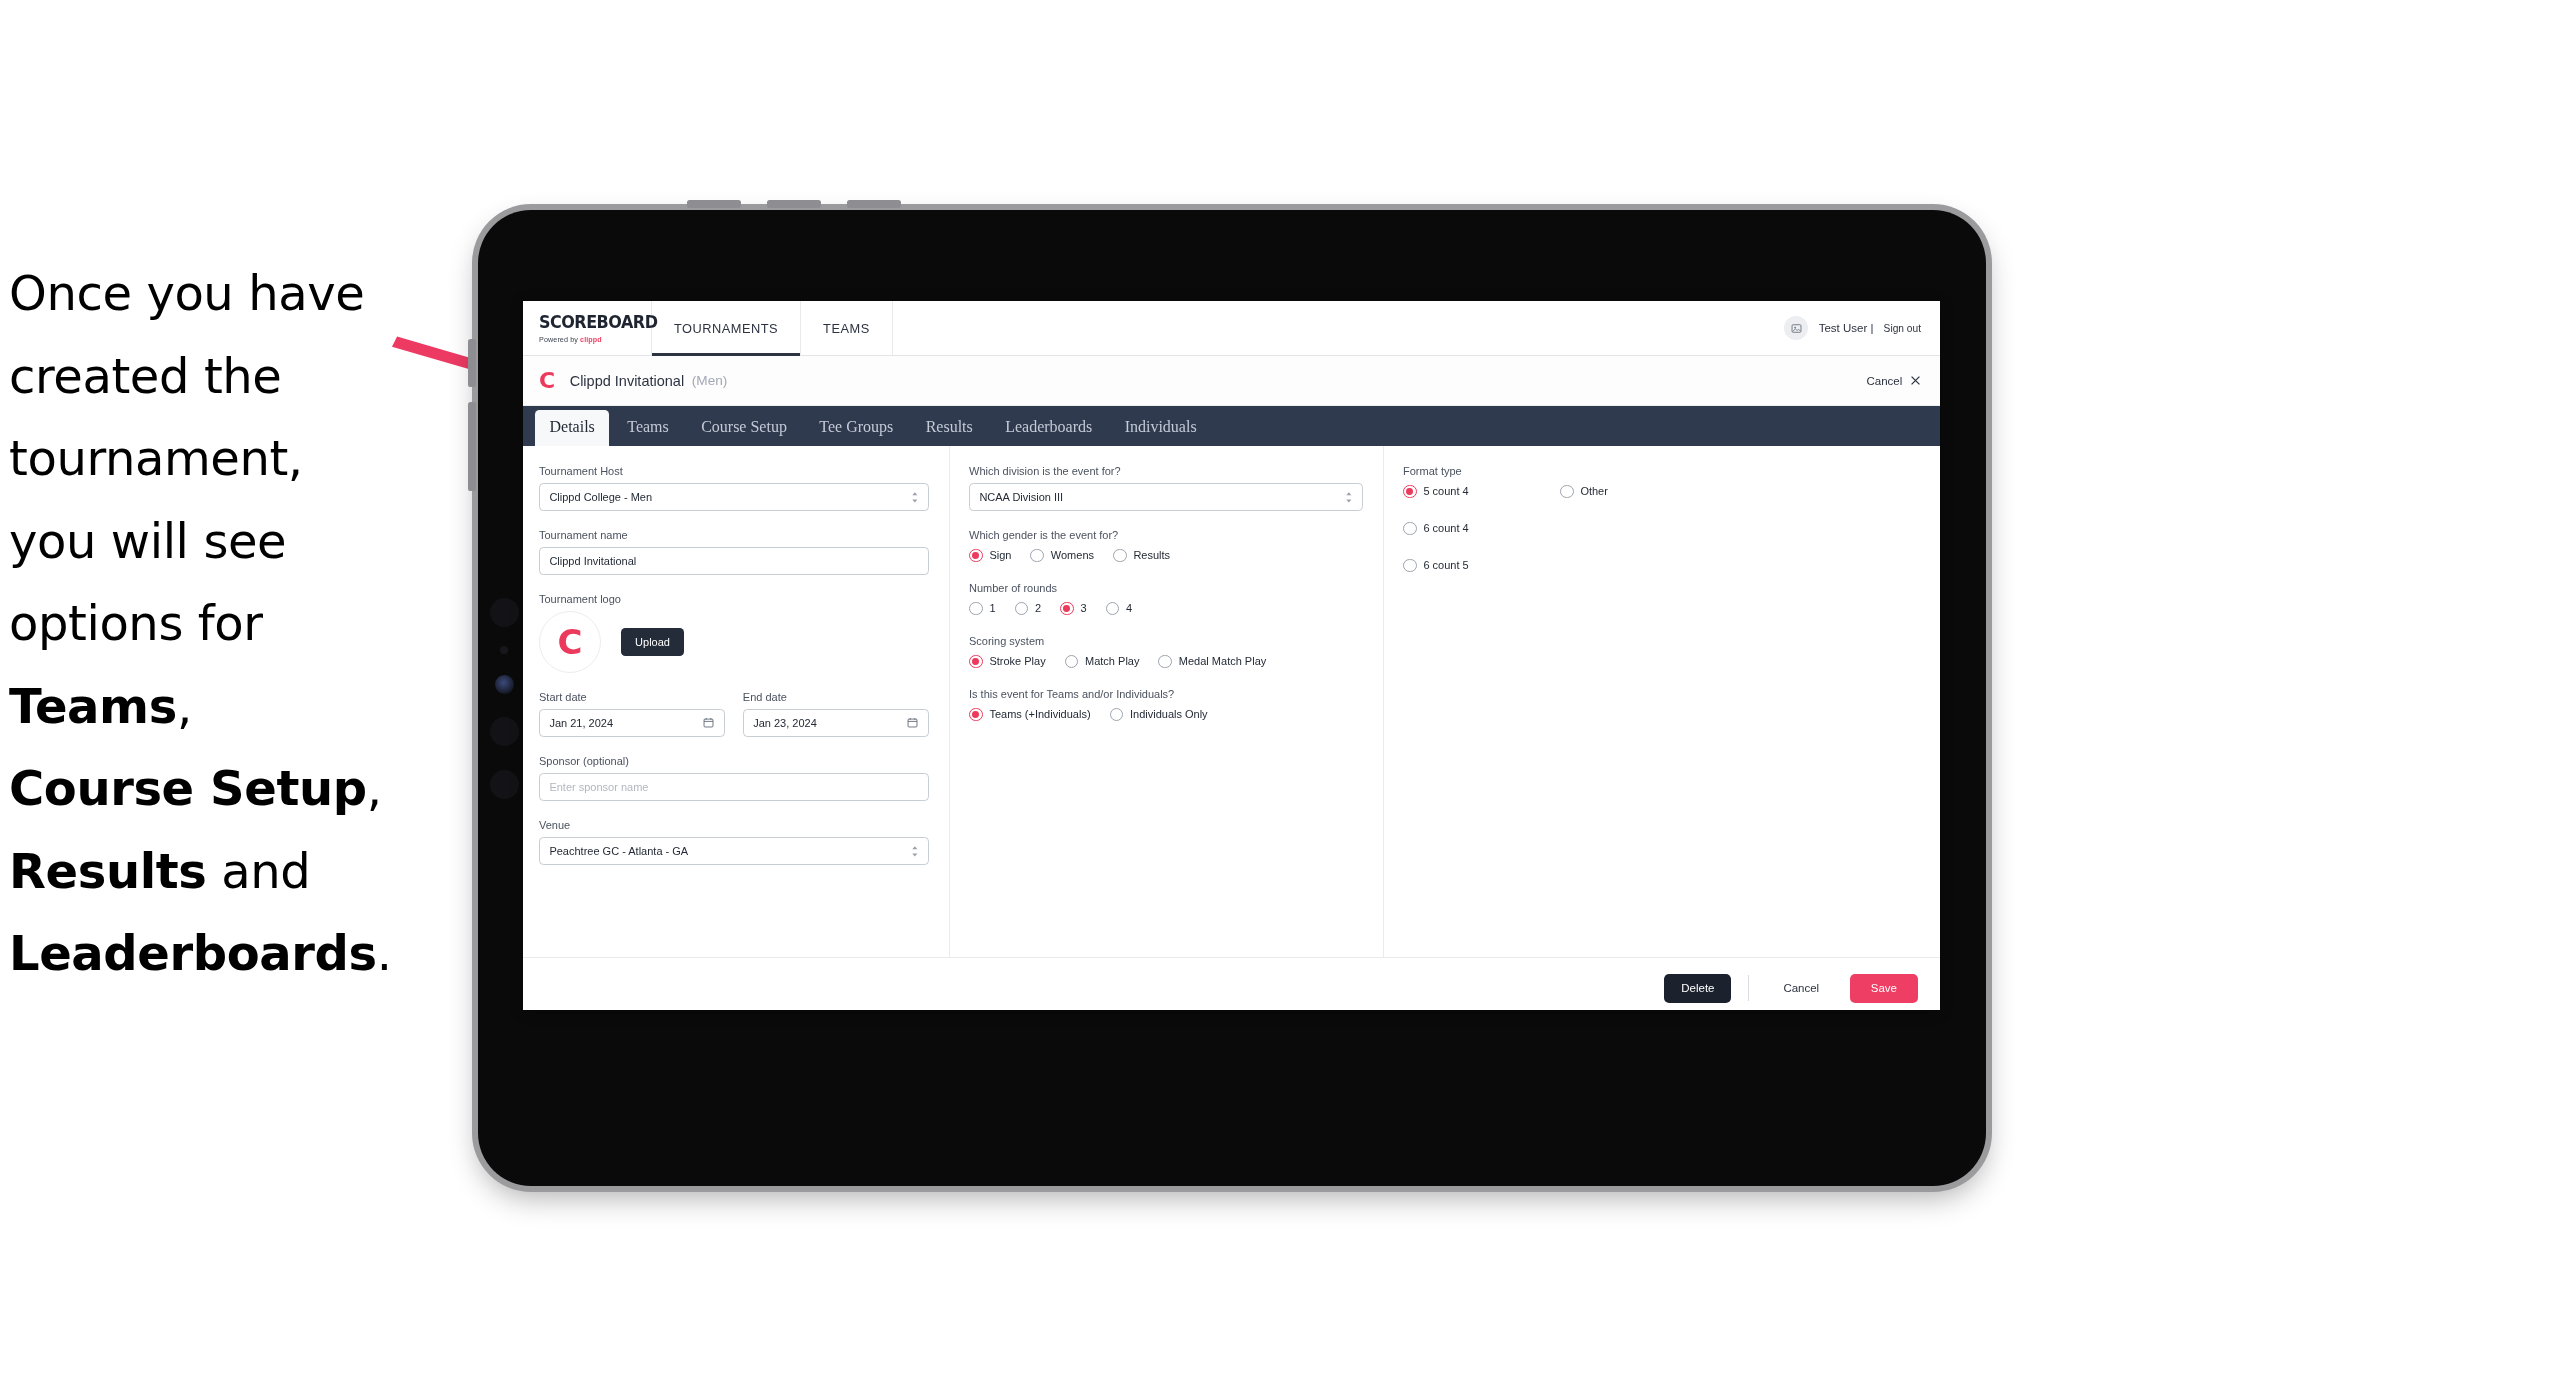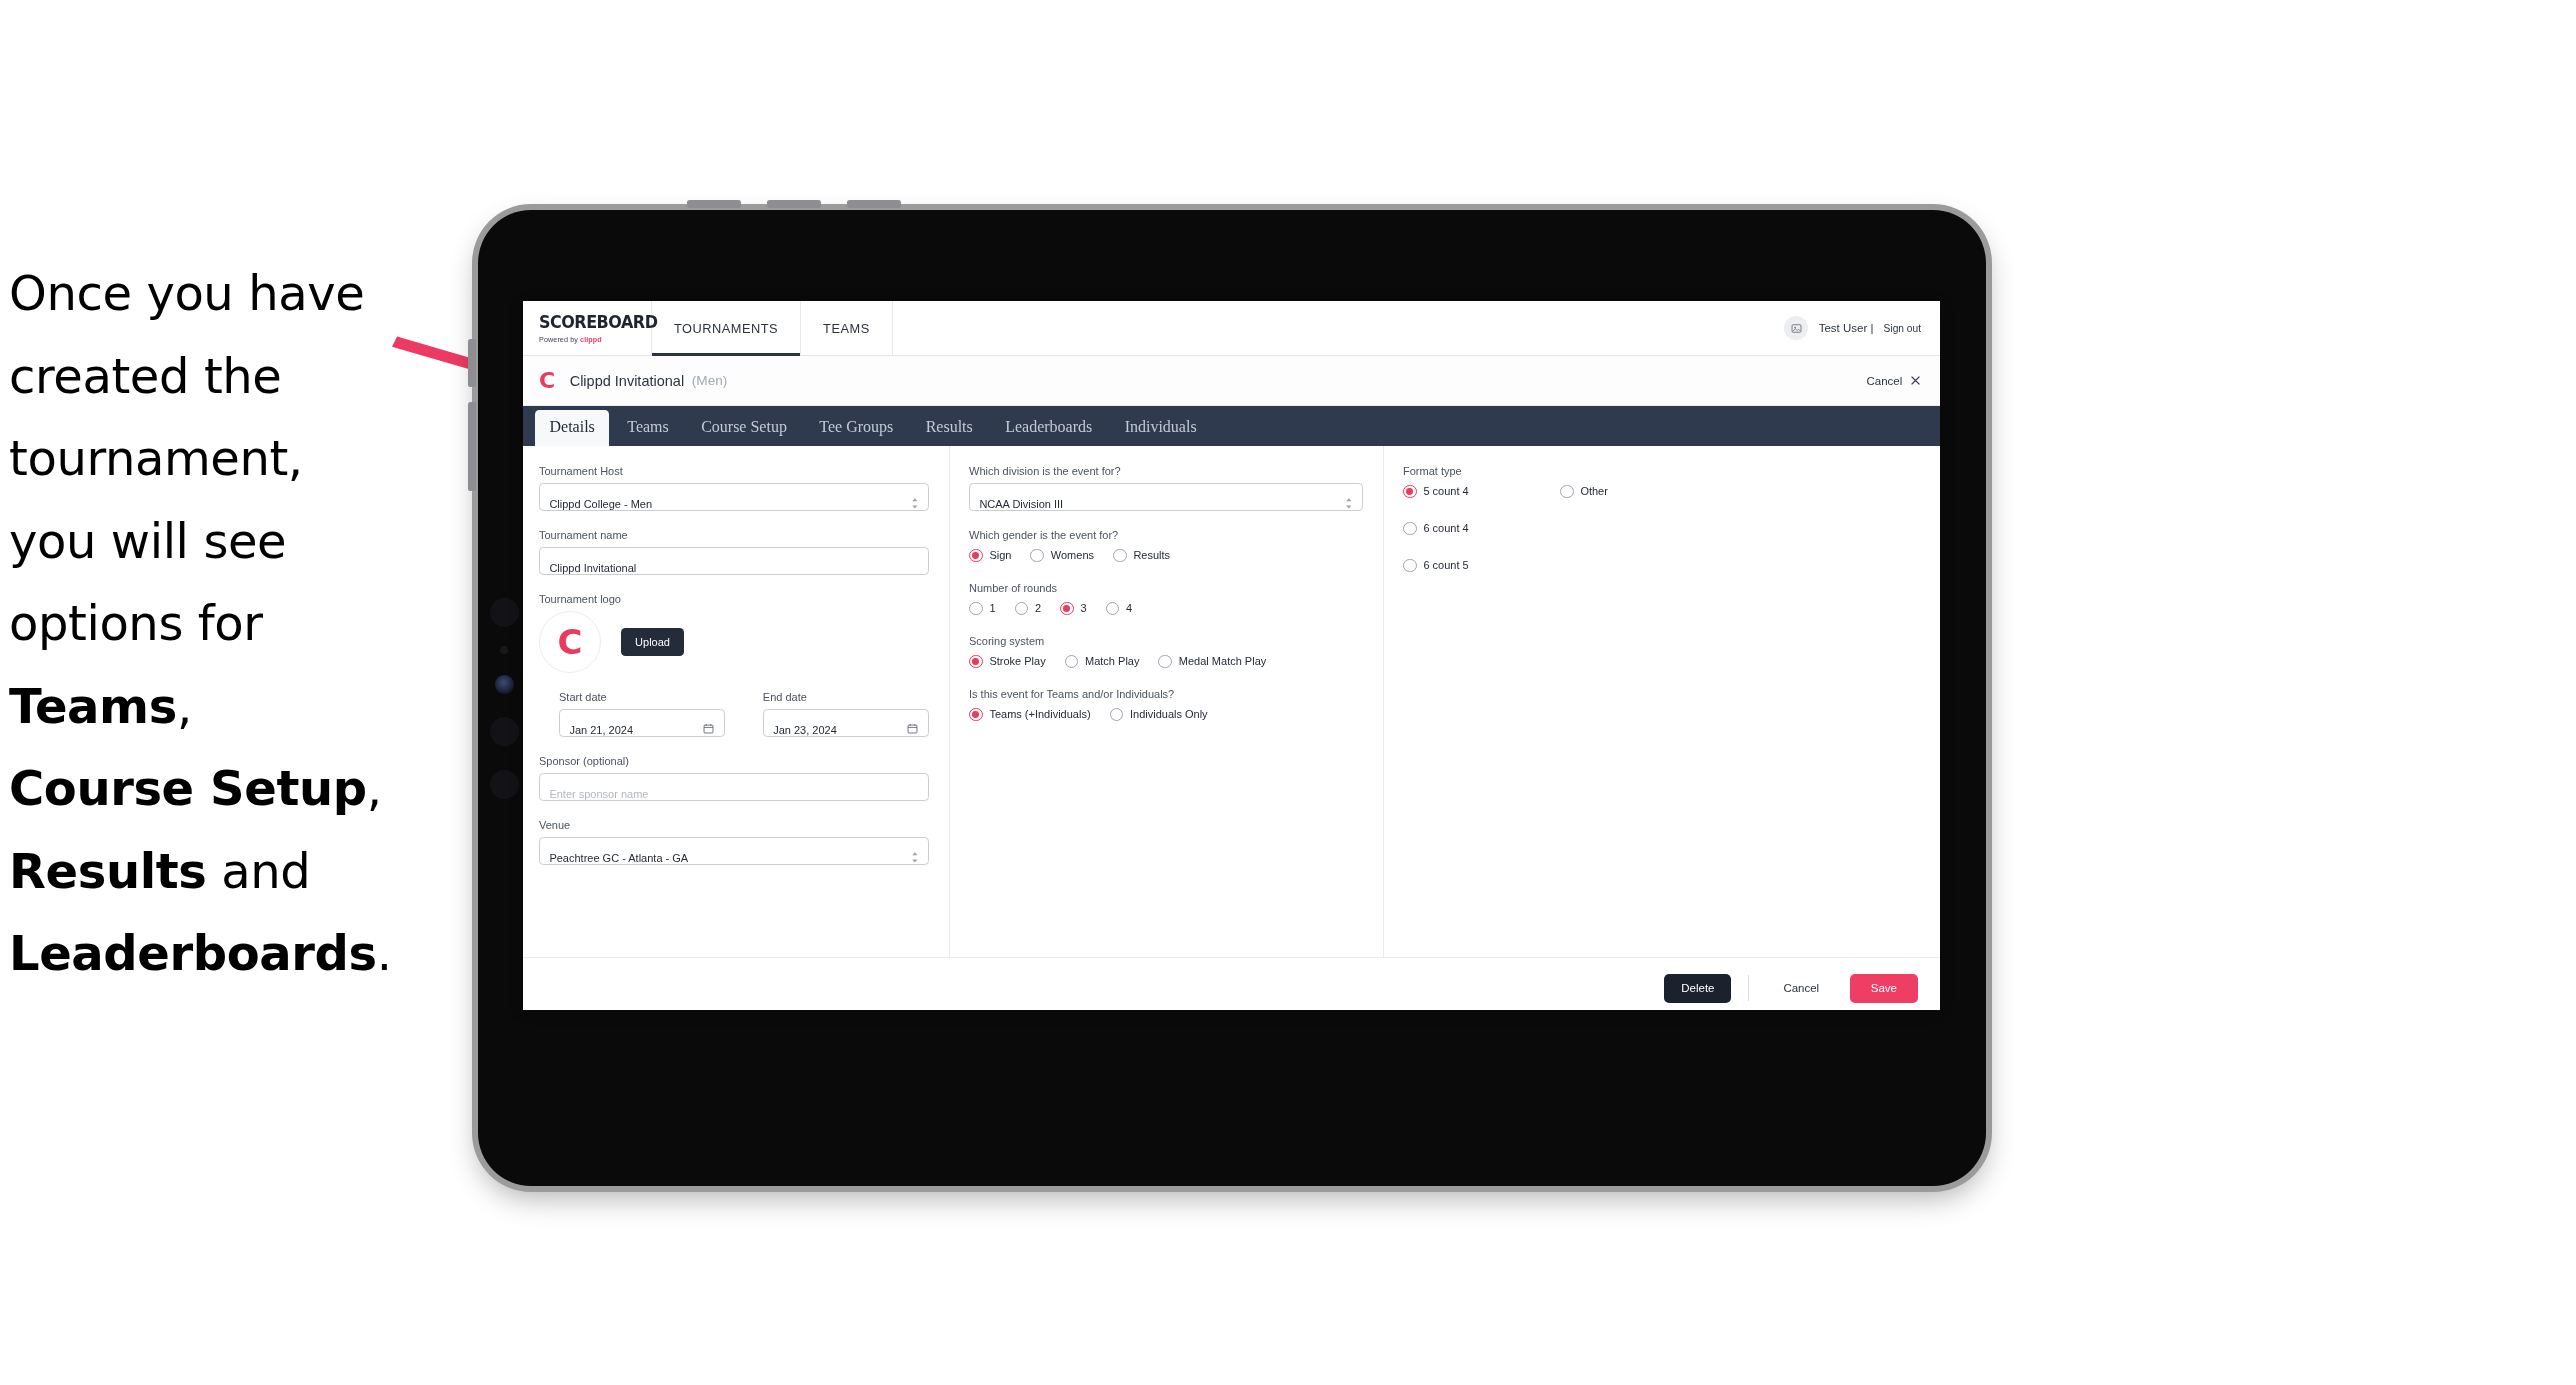--- a/index.html
+++ b/index.html
@@ -201,39 +201,39 @@
     color:#4a525f;
     margin-bottom:6px;
     margin-top:0;
   }
   .group-gap{margin-top:18px;}
 
   .input-box{
     height:28px;
     border:0.9px solid #c8ccd3;
     border-radius:4.3px;
-    display:flex;align-items:flex-end;
+    display:flex;align-items:center;
     padding:0 9.4px;
     box-sizing:border-box;
     font-size:11px;
     color:#242b36;
     background:#ffffff;
   }
   .input-box.placeholder{color:#b2b7c0;}
   .select-box{justify-content:space-between;}
   .chev{
     color:#9aa0aa;
     font-size:9.4px;
     line-height:1;
     display:flex;flex-direction:column;
     gap:0.9px;
   }
 
   .date-row{display:flex;gap:18px;}
-  .date-col{flex:1;margin-left:20px;}
+  .date-col{flex:1;}
   .cal-icon{color:#555d6a;}
 
   
   #logo-row{display:flex;align-items:center;gap:19.6px;margin-top:2.6px;}
   #logo-circle{
     width:60px;height:60px;border-radius:50%;
     border:0.9px solid #ededef;
     display:flex;align-items:center;justify-content:center;
     background:#fff;
   }

